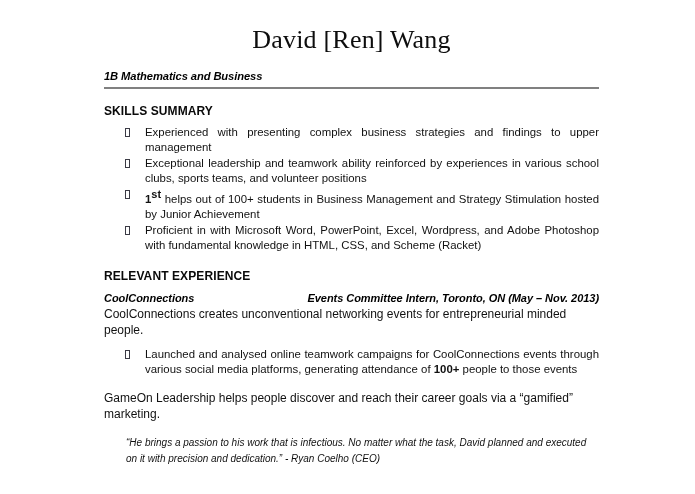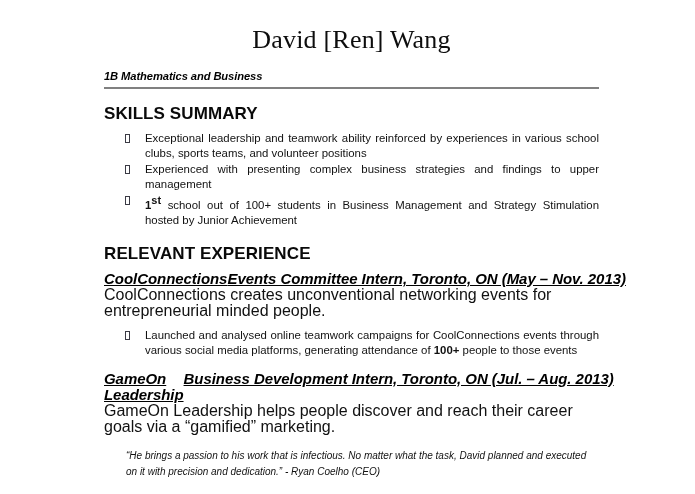--- a/index.html
+++ b/index.html
@@ -61,21 +61,21 @@
     background: #808080;
     margin-top: 2px;
     width: 100%;
   }
 
   
   .section {
     margin-top: 15px;
   }
   .section-heading {
-    font-size: 17px;
+    font-size: 12px;
     font-weight: bold;
     letter-spacing: 0.1px;
     margin: 0 0 7px 0;
     color: #0a0a0a;
   }
 
   
   .bullets {
     margin: 0;
     padding: 0;
@@ -111,38 +111,37 @@
   .b { font-weight: bold; }
 
   
   .job {
     margin-top: 1px;
   }
   .job-head {
     display: flex;
     justify-content: space-between;
     align-items: baseline;
-    font-size: 15px;
+    font-size: 11px;
     line-height: 16px;
-    text-decoration: underline;
   }
   .job-org {
     font-weight: bold;
     font-style: italic;
     letter-spacing: -0.05px;
   }
   .job-role {
     font-weight: bold;
     font-style: italic;
     letter-spacing: -0.05px;
     text-align: left;
     white-space: nowrap;
   }
   .job-desc {
-    font-size: 16px;
+    font-size: 12px;
     line-height: 16px;
     margin-top: 0px;
     color: #111;
   }
 
   .job-bullets {
     margin-top: 9px;
   }
 
   .quote {
@@ -170,29 +169,33 @@
     </div>
 
     <div class="hrule"></div>
 
     <div class="section">
       <div class="section-heading">SKILLS SUMMARY</div>
 
       <ul class="bullets">
         <li class="bullet-item">
           <span class="tofu"></span>
+          <span>Experienced with presenting complex business strategies and findings to upper management</span>
+        </li>
+        <li class="bullet-item">
+          <span class="tofu"></span>
           <span>Exceptional leadership and teamwork ability reinforced by experiences in various school clubs, sports teams, and volunteer positions</span>
         </li>
         <li class="bullet-item">
           <span class="tofu"></span>
-          <span>Experienced with presenting complex business strategies and findings to upper management</span>
-        </li>
-        <li class="bullet-item">
-          <span class="tofu"></span>
-          <span class="b">1</span><span class="sup">st</span><span> school out of 100+ students in Business Management and Strategy Stimulation hosted by Junior Achievement</span>
+          <span class="b">1</span><span class="sup">st</span><span> helps out of 100+ students in Business Management and Strategy Stimulation hosted by Junior Achievement</span>
+        </li>
+        <li class="bullet-item">
+          <span class="tofu"></span>
+          <span>Proficient in with Microsoft Word, PowerPoint, Excel, Wordpress, and Adobe Photoshop with fundamental knowledge in HTML, CSS, and Scheme (Racket)</span>
         </li>
       </ul>
     </div>
 
     <div class="section">
       <div class="section-heading">RELEVANT EXPERIENCE</div>
 
       <div class="job">
         <div class="job-head">
           <span class="job-org">CoolConnections</span>
@@ -203,24 +206,20 @@
         <ul class="bullets job-bullets">
           <li class="bullet-item">
             <span class="tofu"></span><span>Launched and analysed online teamwork campaigns for CoolConnections events through various social media platforms, generating attendance of </span><span class="b">100+</span><span> people to those events</span>
           </li>
         </ul>
       </div>
 
       <div class="spacer-sm"></div>
 
       <div class="job">
-        <div class="job-head">
-          <span class="job-org">GameOn Leadership</span>
-          <span class="job-role">Business Development Intern, Toronto, ON (Jul. – Aug. 2013)</span>
-        </div>
         <div class="job-desc">GameOn Leadership helps people discover and reach their career goals via a “gamified” marketing.</div>
 
         <div class="quote">“He brings a passion to his work that is infectious. No matter what the task, David planned and executed on it with precision and dedication.” - Ryan Coelho (CEO)</div>
       </div>
     </div>
 
   </div>
 </div>
 
 </body></html>

